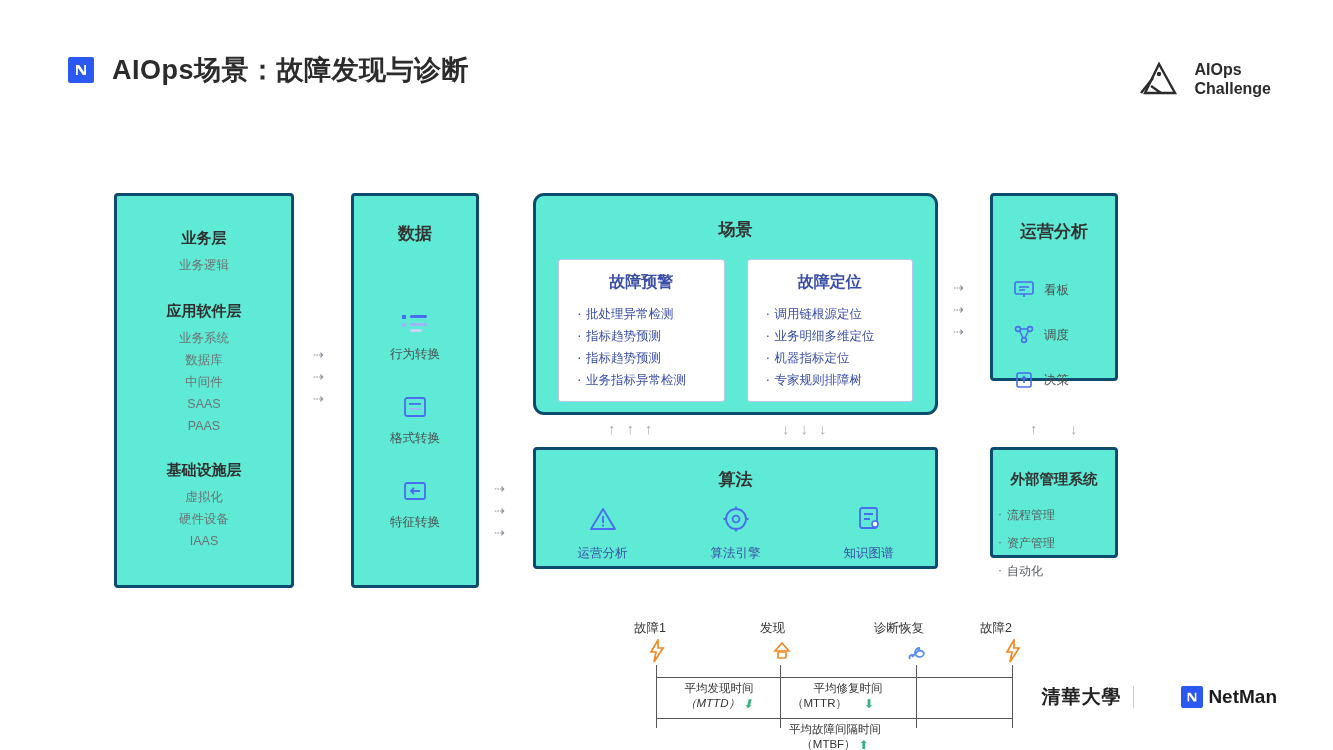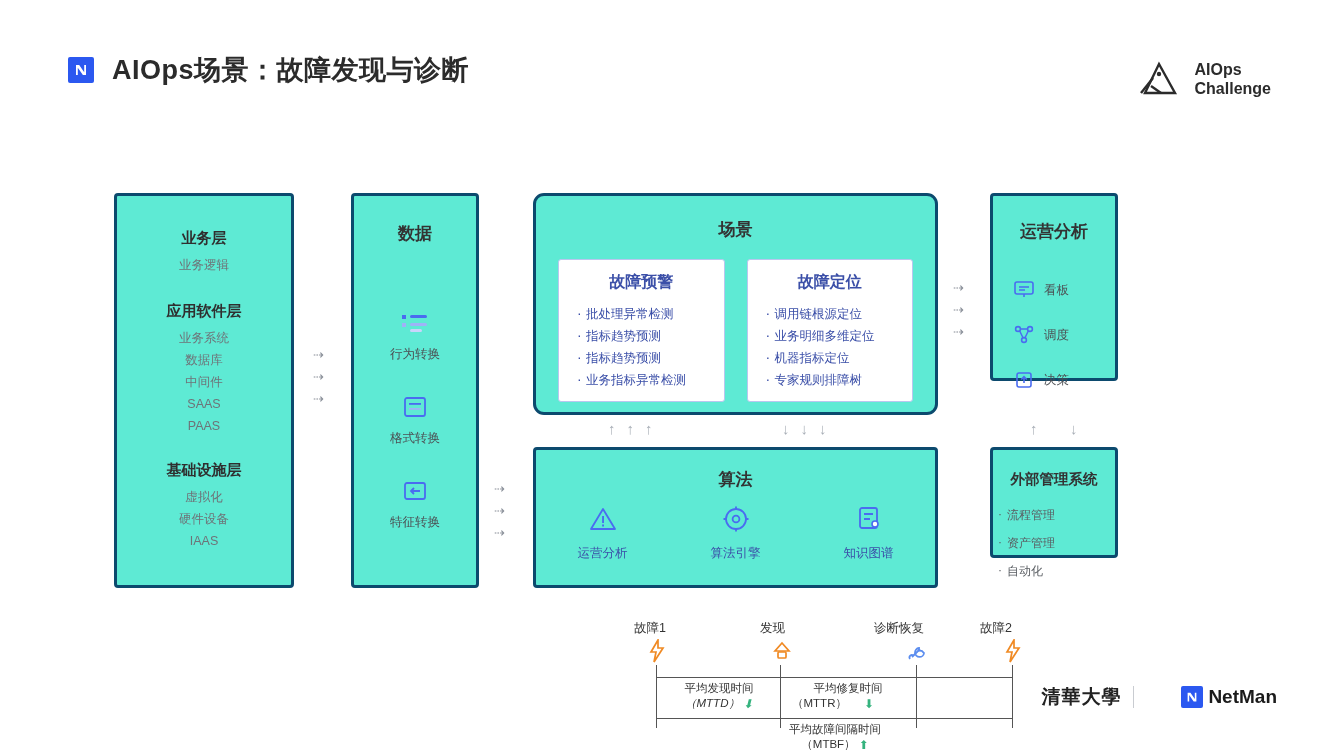--- a/index.html
+++ b/index.html
@@ -73,21 +73,21 @@
   .sub-card ul { margin: 0; padding: 0 0 0 18px; list-style: none; }
   .sub-card li {
     font-size: 12.5px; color: #3b4fa8; line-height: 22px; position: relative;
     padding-left: 9px;
   }
   .sub-card li:before {
     content: "·"; position: absolute; left: 0; top: -1px; font-size: 14px;
   }
 
   
-  #c-algo { left: 533px; top: 447px; width: 405px; height: 141px; }
+  #c-algo { left: 533px; top: 447px; width: 405px; height: 122px; }
   .algo-items { display: flex; justify-content: space-around; margin-top: 14px; }
   .algo-item { text-align: center; width: 110px; }
   .algo-item .lbl { font-size: 12.5px; color: #3b4fa8; margin-top: 8px; }
 
   
   #c-ops { left: 990px; top: 193px; width: 128px; height: 188px; }
   .ops-row {
     display: flex; align-items: center; gap: 9px;
     font-size: 12.5px; color: #4c4f53; margin: 0 0 0 20px;
   }

